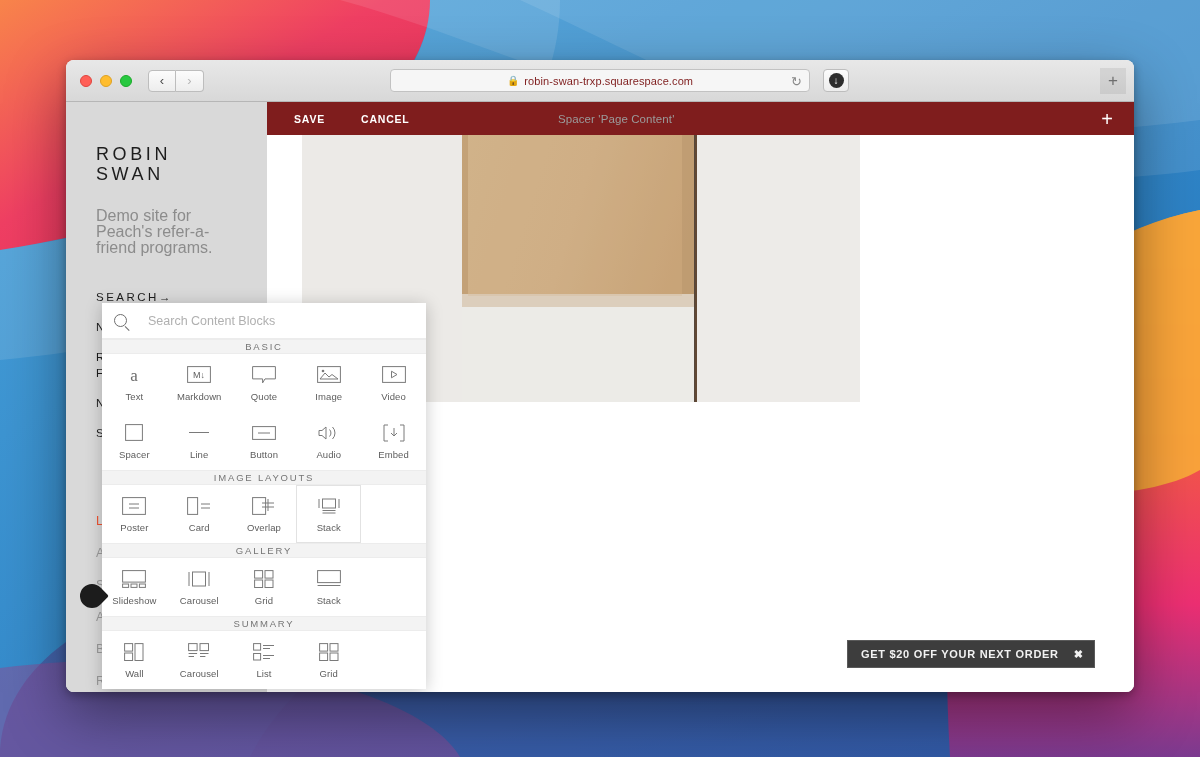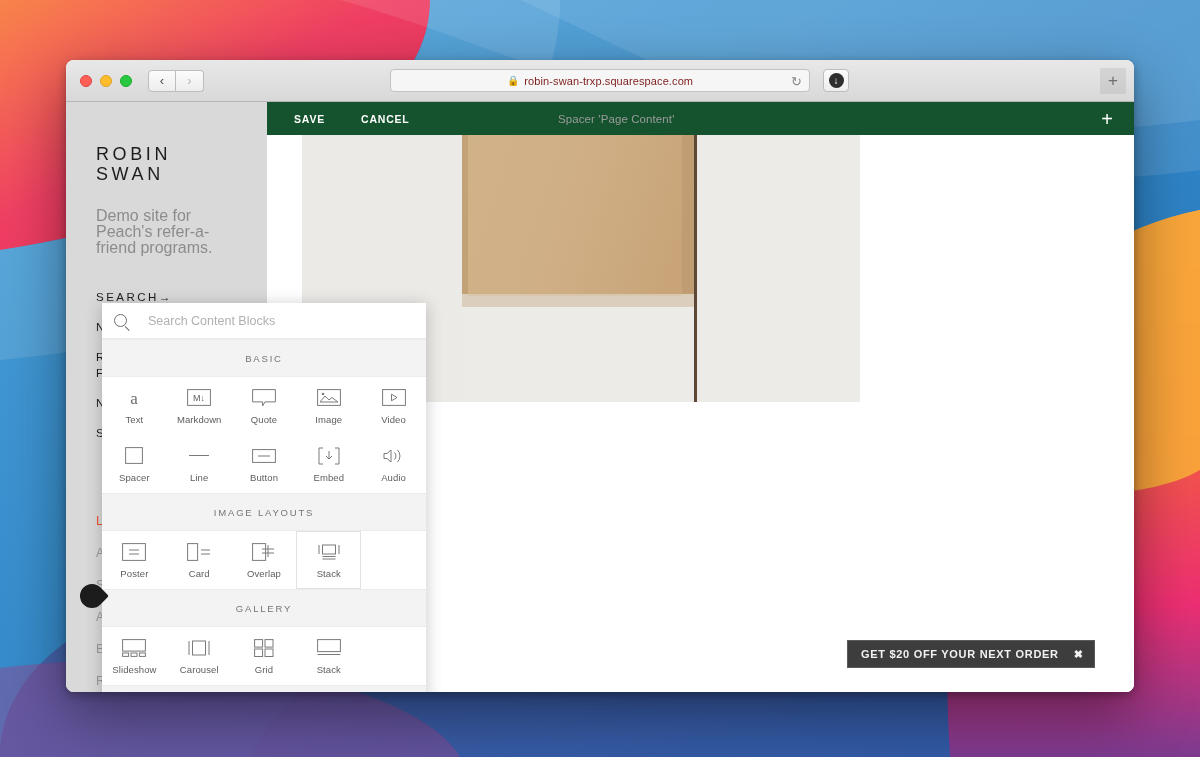--- a/index.html
+++ b/index.html
@@ -112,21 +112,21 @@
     position: absolute; left: 35px; top: 0;
     width: 558px; height: 300px;
     overflow: hidden;
     background: #e9e6e2;
   }
   #hero-image svg { display: block; }
 
   
   #editor-bar {
     position: absolute; left: 201px; top: 0; right: 0; height: 33px;
-    background: #14532d;
+    background: #7f1d1d;
     display: flex; align-items: center;
     z-index: 30;
   }
   #editor-bar .ed-btn {
     font-size: 10.5px; font-weight: bold; letter-spacing: .8px; color: #fff;
   }
   #save-button { margin-left: 27px; }
   #cancel-button { margin-left: 36px; }
   #editing-label {
     position: absolute; left: 291px;
@@ -176,21 +176,21 @@
     font-size: 12.5px; color: #3c3c3c;
     font-family: "Liberation Sans", sans-serif;
     background: transparent;
   }
   #search-input::placeholder { color: #b0b0b0; }
 
   .section-header {
     background: #f3f3f3;
     border-top: 1px solid #ececec;
     border-bottom: 1px solid #ececec;
-    height: 38px;
+    height: 15px;
     display: flex; align-items: center; justify-content: center;
     font-size: 9.5px; letter-spacing: 1.8px; color: #757575;
   }
   .block-grid { display: flex; flex-wrap: wrap; padding: 0; }
   .block-item {
     width: 64.8px; height: 58px;
     display: flex; flex-direction: column; align-items: center; justify-content: center;
     gap: 6px;
     border: 1px solid transparent;
   }
@@ -422,36 +422,36 @@
           <span class="block-icon">
             <svg width="24" height="14" viewBox="0 0 24 14">
                 <rect x=".6" y=".6" width="22.8" height="12.8" fill="none" stroke="#7a7a7a" stroke-width="1"></rect>
                 <line x1="6" y1="7" x2="18" y2="7" stroke="#7a7a7a" stroke-width="1"></line>
               </svg>
           </span>
           <span class="block-label">Button</span>
         </div>
         <div class="block-item">
           <span class="block-icon">
-            <svg width="22" height="18" viewBox="0 0 22 18">
-                <path d="M5 1H1v16h4M17 1h4v16h-4" fill="none" stroke="#7a7a7a" stroke-width="1"></path>
-                <path d="M11 4v8m0 0-3-3m3 3 3-3" fill="none" stroke="#7a7a7a" stroke-width="1"></path>
-              </svg>
-          </span>
-          <span class="block-label">Embed</span>
-        </div>
-        <div class="block-item">
-          <span class="block-icon">
             <svg width="24" height="18" viewBox="0 0 24 18">
                 <path d="M2 6.5h3l4-3.5v12l-4-3.5H2Z" fill="none" stroke="#7a7a7a" stroke-width="1"></path>
                 <path d="M12.5 5.5a5 5 0 0 1 0 7" fill="none" stroke="#7a7a7a" stroke-width="1"></path>
                 <path d="M15.5 3a8.5 8.5 0 0 1 0 12" fill="none" stroke="#7a7a7a" stroke-width="1"></path>
               </svg>
           </span>
           <span class="block-label">Audio</span>
+        </div>
+        <div class="block-item">
+          <span class="block-icon">
+            <svg width="22" height="18" viewBox="0 0 22 18">
+                <path d="M5 1H1v16h4M17 1h4v16h-4" fill="none" stroke="#7a7a7a" stroke-width="1"></path>
+                <path d="M11 4v8m0 0-3-3m3 3 3-3" fill="none" stroke="#7a7a7a" stroke-width="1"></path>
+              </svg>
+          </span>
+          <span class="block-label">Embed</span>
         </div>
       </div>
 
       <div class="section-header">IMAGE LAYOUTS</div>
       <div class="block-grid">
         <div class="block-item">
           <span class="block-icon">
             <svg width="24" height="18" viewBox="0 0 24 18">
                 <rect x=".6" y=".6" width="22.8" height="16.8" fill="none" stroke="#7a7a7a" stroke-width="1"></rect>
                 <line x1="7" y1="7" x2="17" y2="7" stroke="#7a7a7a" stroke-width="1"></line>

